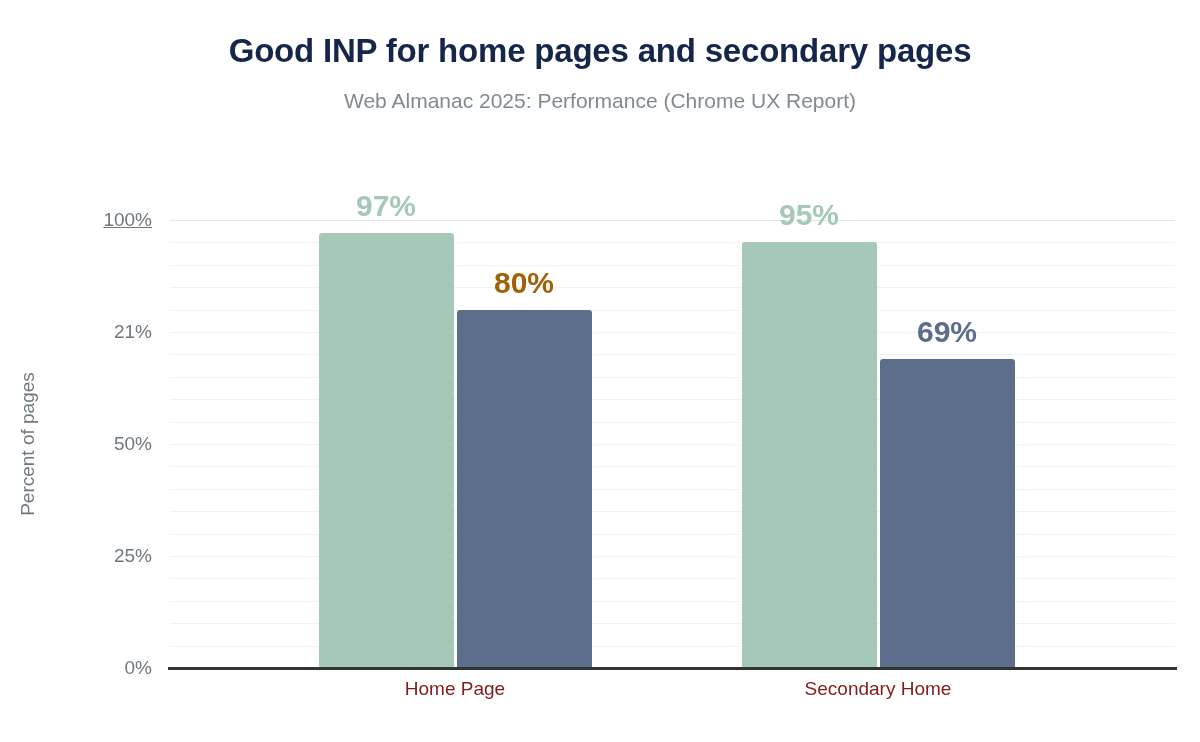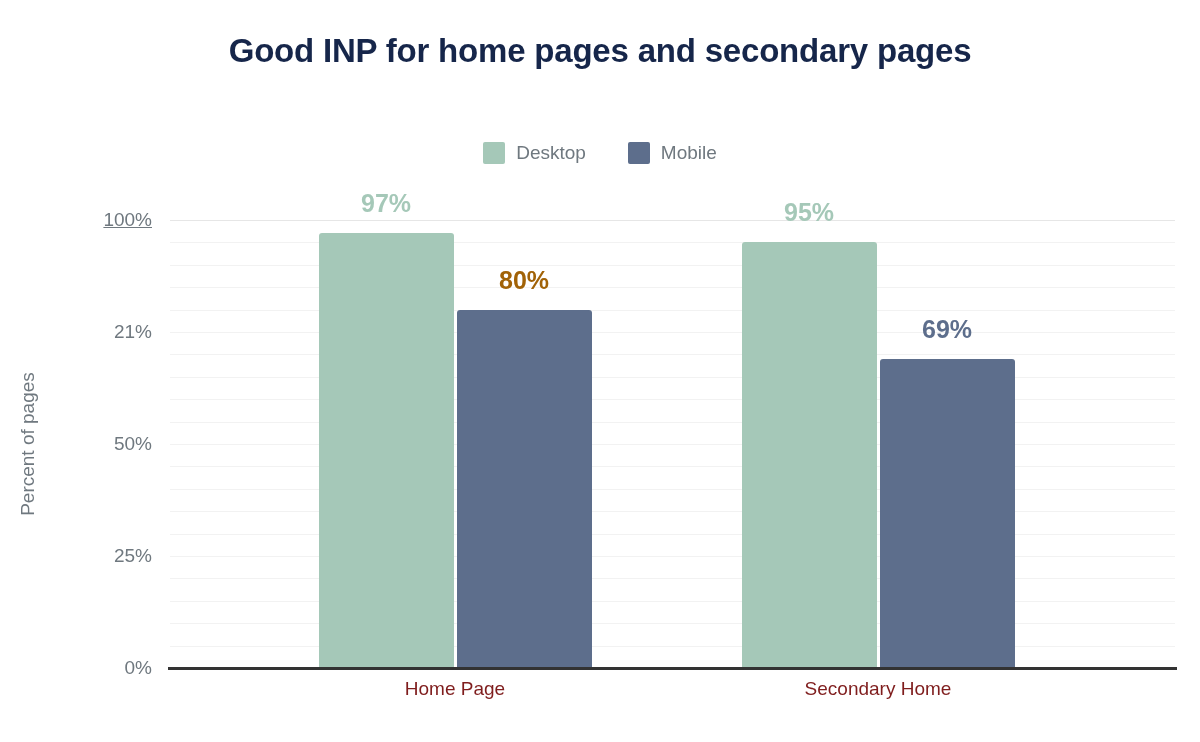--- a/index.html
+++ b/index.html
@@ -133,21 +133,21 @@
 
   
   .bar {
     position: absolute;
     bottom: 0;
     border-radius: 3px 3px 0 0;
   }
 
   .bar-value {
     position: absolute;
-    font-size: 25px;
+    font-size: 30px;
     font-weight: bold;
     text-align: center;
     white-space: nowrap;
     transform: translateX(-50%);
   }
 
   
   .x-cat-label {
     position: absolute;
     top: 678px;
@@ -157,31 +157,22 @@
     transform: translateX(-50%);
   }
 </style>
 </head>
 <body>
 
 <div id="figure">
 
   <div id="chart-title">Good INP for home pages and secondary pages</div>
 
-
-  <div id="legend">
-      <div class="legend-entry">
-        <span class="legend-swatch" style="background: rgb(165, 200, 184);"></span>
-        <span class="legend-label">Desktop</span>
-      </div>
-      <div class="legend-entry">
-        <span class="legend-swatch" style="background: rgb(93, 110, 140);"></span>
-        <span class="legend-label">Mobile</span>
-      </div>
-    </div>
+  <div id="chart-subtitle">Web Almanac 2025: Performance (Chrome UX Report)</div>
+
 
   <div id="plot">
       <div class="gridline" style="top: 448px;"></div>
       <div class="gridline" style="top: 425.6px;"></div>
       <div class="gridline" style="top: 403.2px;"></div>
       <div class="gridline" style="top: 380.8px;"></div>
       <div class="gridline" style="top: 358.4px;"></div>
       <div class="gridline" style="top: 336px;"></div>
       <div class="gridline" style="top: 313.6px;"></div>
       <div class="gridline" style="top: 291.2px;"></div>

